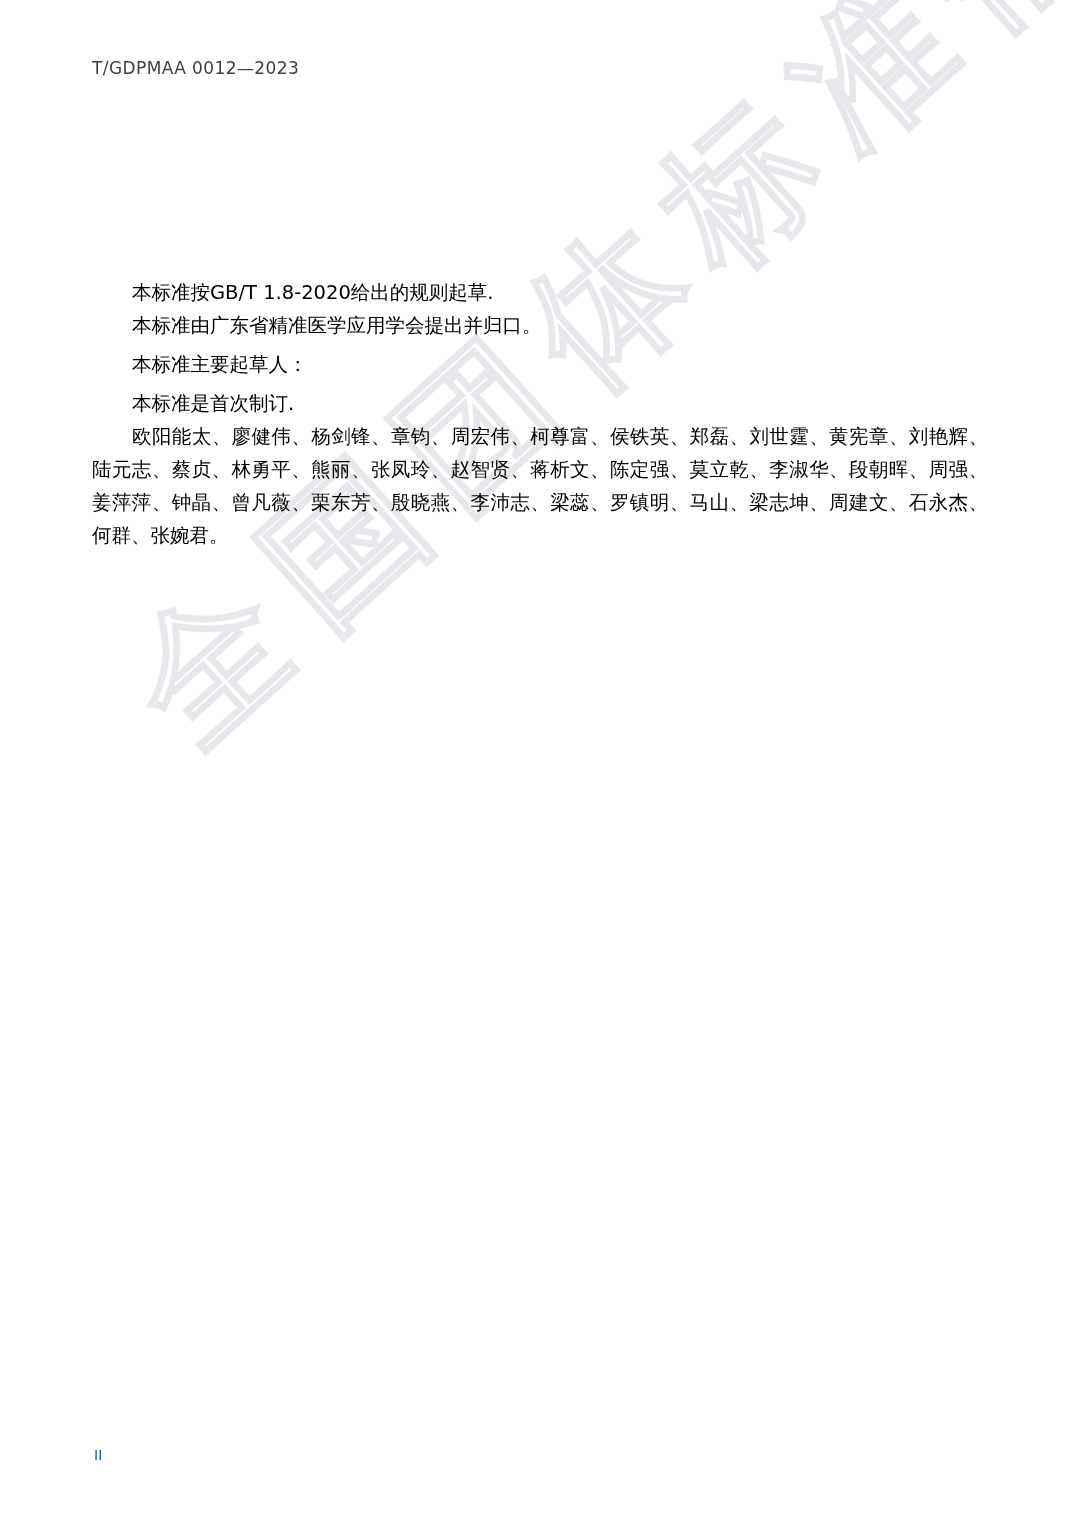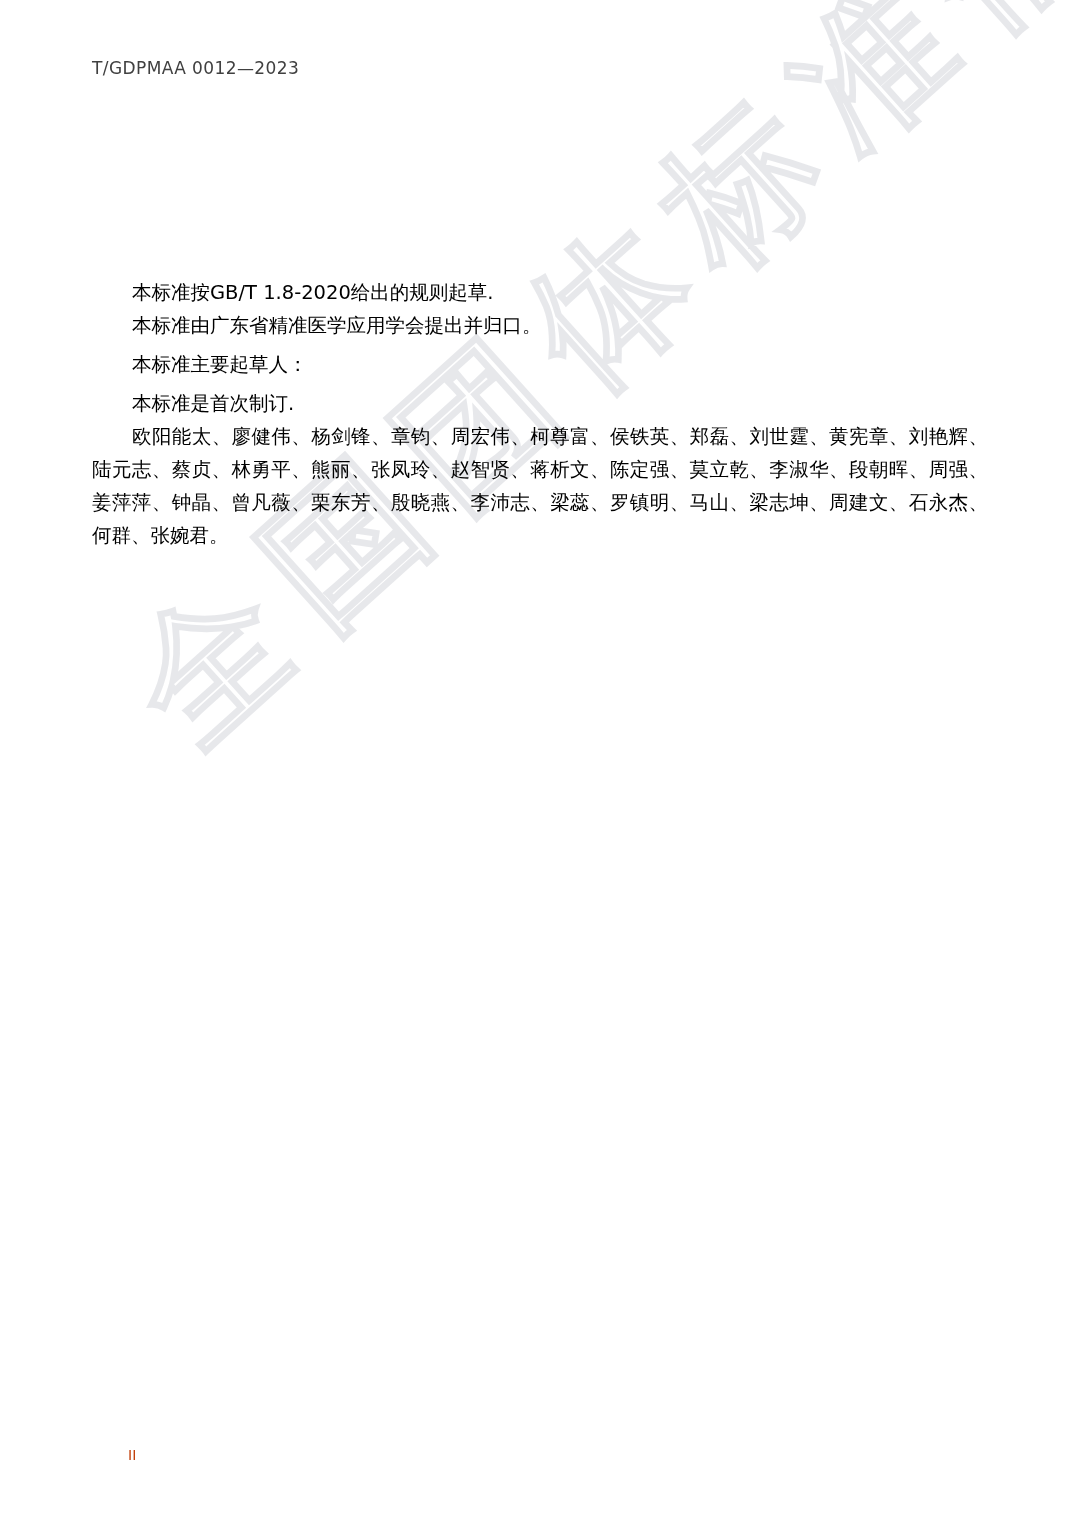--- a/index.html
+++ b/index.html
@@ -97,23 +97,22 @@
     margin-top: 6px;
   }
 
   
   .footer {
     position: absolute;
     left: 94px;
     top: 1447px;
     font-family: "DejaVu Sans", "Liberation Sans", sans-serif;
     font-size: 14px;
-    color: #c2410c;
+    color: #0369a1;
     z-index: 2;
-    margin-left: 34px;
   }
 </style>
 </head>
 <body>
 
 <div class="page">
 
   <div class="watermark">
     <div class="watermark-text">全国团体标准信息</div>
   </div>

